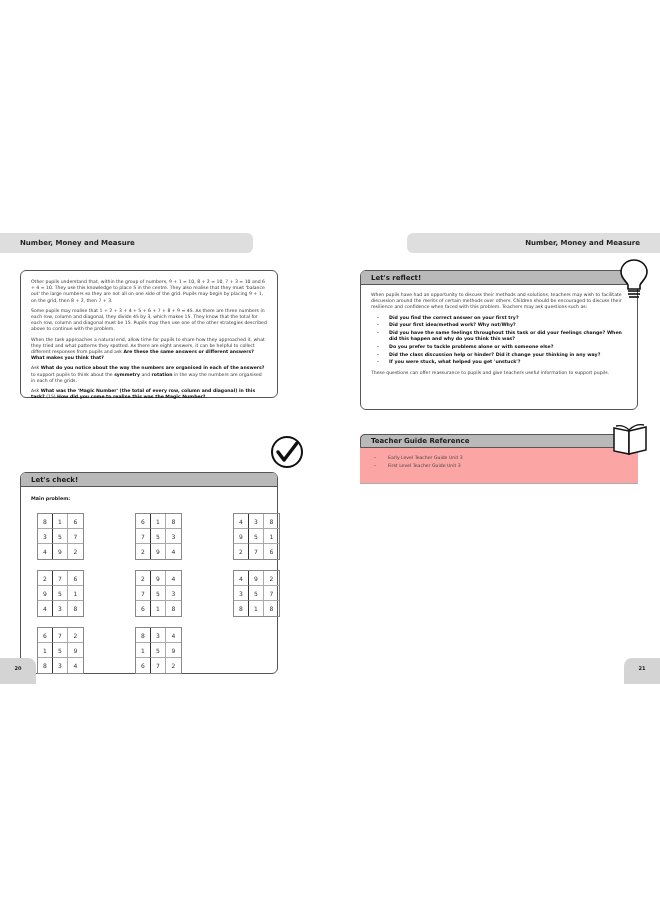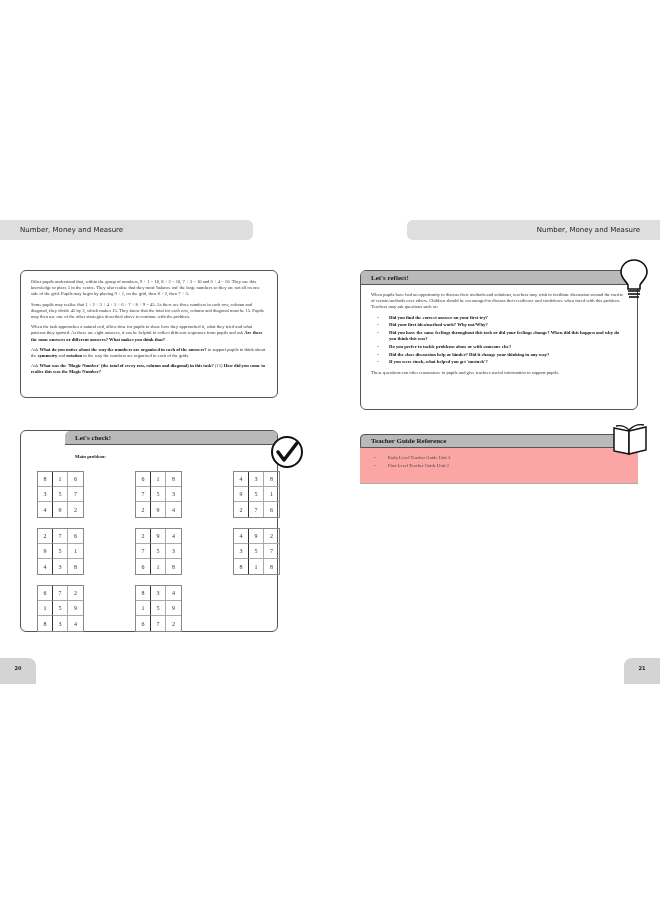--- a/index.html
+++ b/index.html
@@ -4,41 +4,41 @@
 <style>
   * { box-sizing: border-box; margin: 0; padding: 0; }
   html, body { width: 660px; height: 900px; background: #ffffff; overflow: hidden; }
   body { position: relative; font-family: "DejaVu Sans", sans-serif; color: #1a1a1a; }
 
   .page { position: absolute; top: 0; height: 900px; width: 330px; }
   .page-left { left: 0; }
   .page-right { left: 330px; }
 
   .running-head {
-    position: absolute; top: 220px; height: 20px;
-    background: #dedede; font-size: 7px; font-weight: normal; color: #222;
+    position: absolute; top: 233px; height: 20px;
+    background: #dedede; font-size: 7px; font-weight: bold; color: #222;
     display: flex; align-items: center;
   }
   .page-left .running-head { left: 0; width: 253px; border-radius: 0 6px 6px 0; padding-left: 20px; }
   .page-right .running-head { left: 77px; width: 253px; border-radius: 6px 0 0 6px; justify-content: flex-end; padding-right: 20px; }
 
   .box {
-    position: absolute; border: 1px solid #555; border-radius: 6px; background: #fff; font-family: Liberation Serif, serif;
+    position: absolute; border: 1px solid #555; border-radius: 6px; background: #fff;
   }
   .text-box { left: 20px; top: 270px; width: 258px; height: 128px; padding: 8px 10px; }
   .para { font-size: 4.6px; line-height: 6.2px; color: #333; margin-bottom: 4px; }
   .para b { color: #111; }
 
   .panel-head {
     height: 14px; background: #b9b9b9; border-bottom: 1px solid #555;
     font-size: 7px; font-weight: bold; display: flex; align-items: center; padding-left: 10px;
     border-radius: 5px 5px 0 0;
   }
 
-  .check-box { left: 20px; top: 430px; width: 258px; height: 202px; padding-left: 44px; }
+  .check-box { left: 20px; top: 472px; width: 258px; height: 202px; }
   .main-label { font-size: 4.8px; font-weight: bold; margin: 9px 0 0 10px; }
   .grids { position: absolute; left: 16px; top: 40px; width: 230px; display: grid;
     grid-template-columns: repeat(3, 46px); column-gap: 52px; row-gap: 10px; }
   .grid { display: grid; grid-template-columns: repeat(3, 15px); grid-auto-rows: 15px;
     border: 1px solid #888; width: 47px; }
   .cell { font-size: 6px; color: #333; display: flex; align-items: center; justify-content: center;
     border-right: 1px solid #aaa; border-bottom: 1px solid #aaa; }
   .cell:nth-child(3n) { border-right: none; }
   .cell:nth-last-child(-n+3) { border-bottom: none; }
   .cell:nth-child(3n+1) { border-right: 1px solid #333; }

